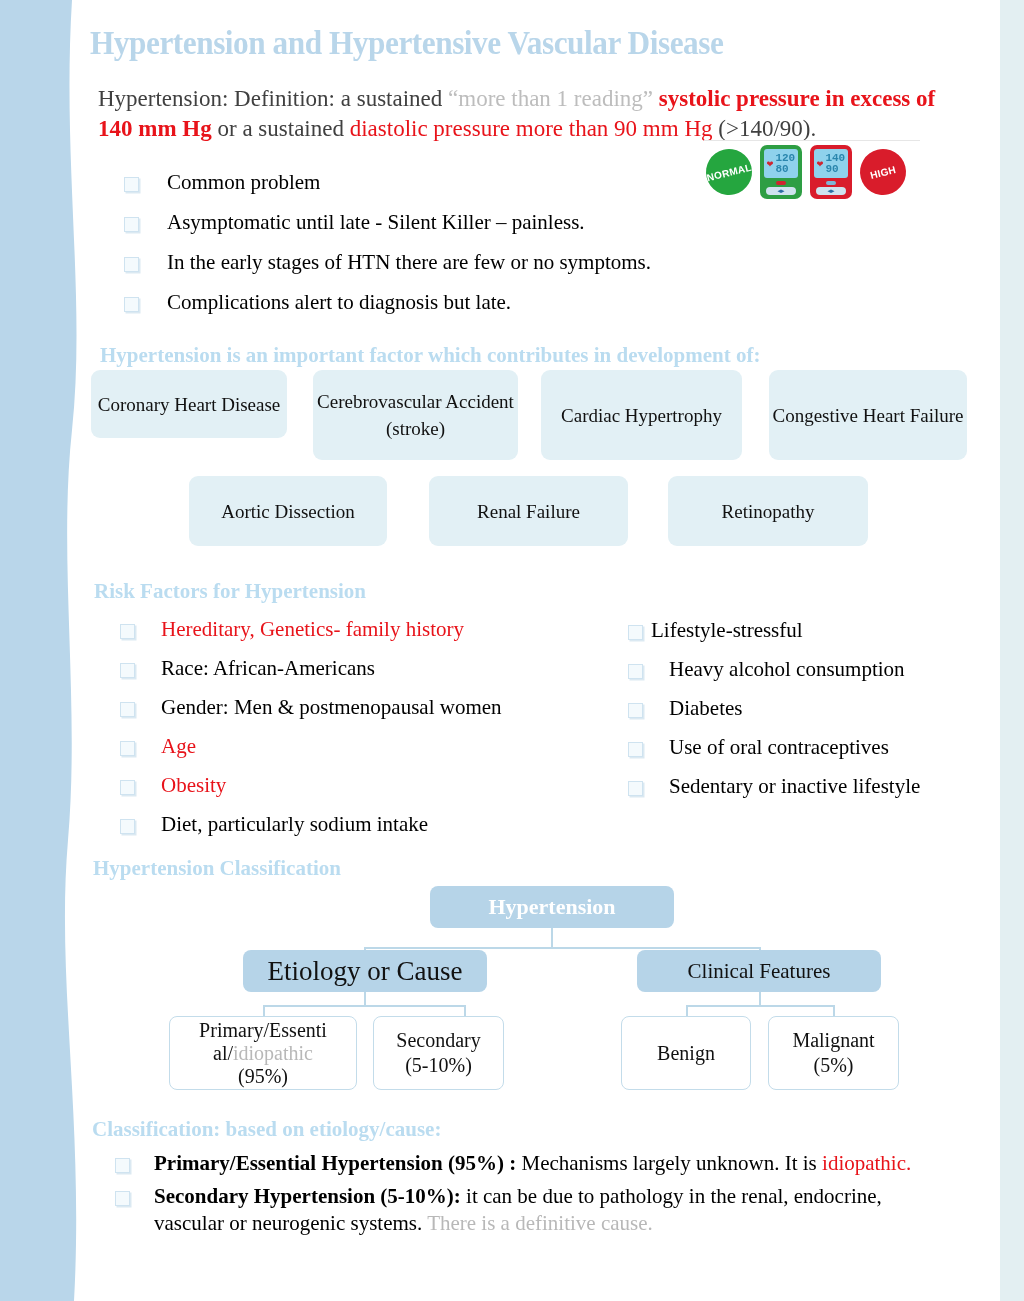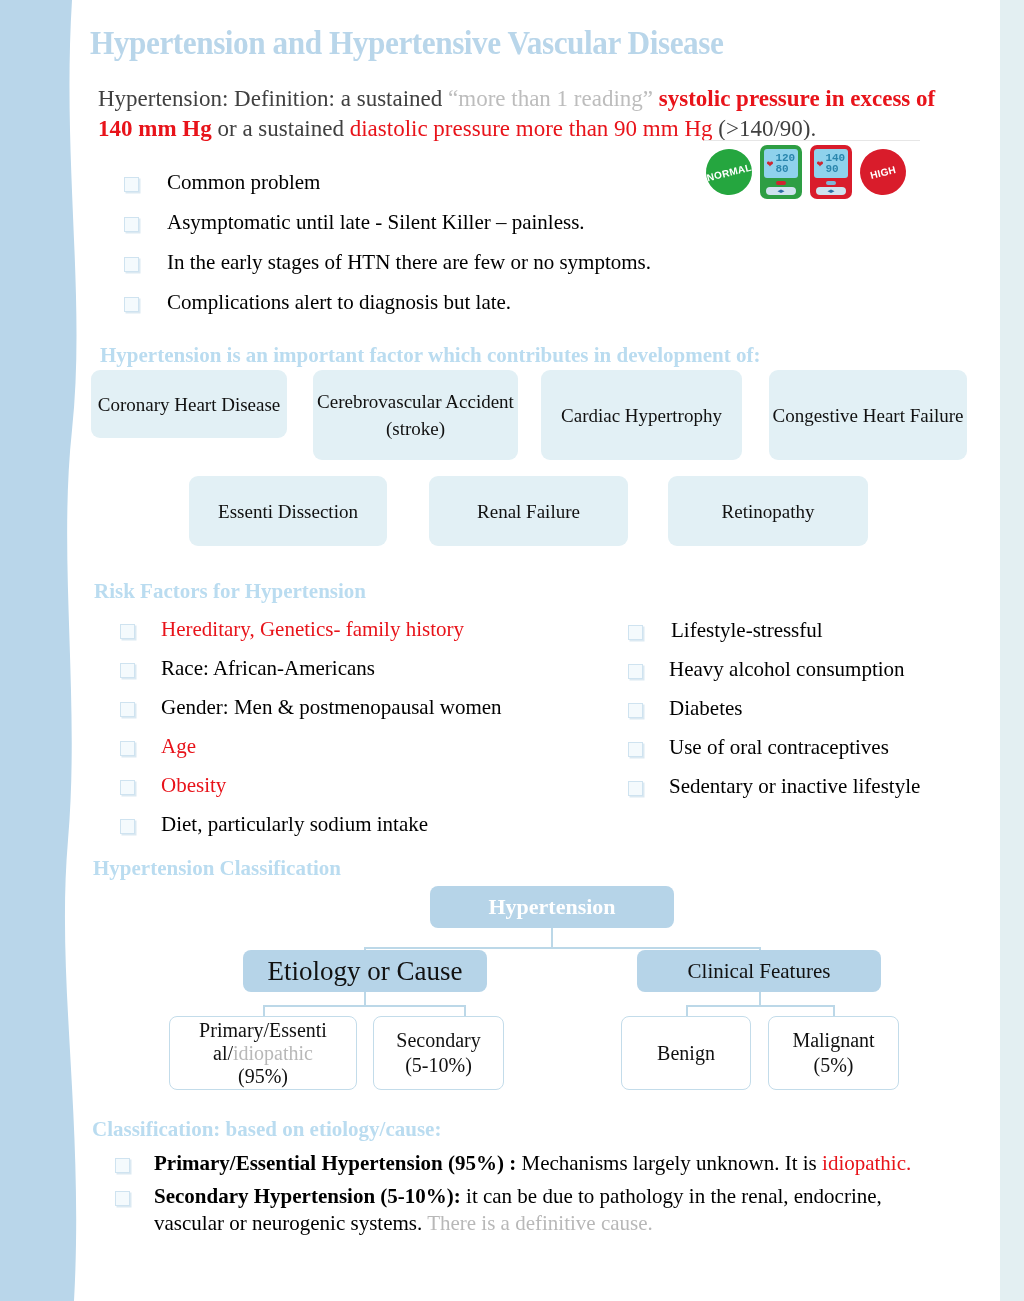--- a/index.html
+++ b/index.html
@@ -208,21 +208,21 @@
     </div>
   </div>
 
   <div class="sec-head" style="left:100px;top:343px;">Hypertension is an important factor which contributes in development of:</div>
 
   <div class="pale-box" style="left:91px;top:370px;width:196px;height:68px;">Coronary Heart Disease</div>
   <div class="pale-box" style="left:313px;top:370px;width:205px;height:90px;">Cerebrovascular Accident (stroke)</div>
   <div class="pale-box" style="left:541px;top:370px;width:201px;height:90px;">Cardiac Hypertrophy</div>
   <div class="pale-box" style="left:769px;top:370px;width:198px;height:90px;">Congestive Heart Failure</div>
 
-  <div class="pale-box" style="left:189px;top:476px;width:198px;height:70px;">Essenti Dissection</div>
+  <div class="pale-box" style="left:189px;top:476px;width:198px;height:70px;">Aortic Dissection</div>
   <div class="pale-box" style="left:429px;top:476px;width:199px;height:70px;">Renal Failure</div>
   <div class="pale-box" style="left:668px;top:476px;width:200px;height:70px;text-align:right;">Retinopathy</div>
 
   <div class="sec-head" style="left:94px;top:579px;">Risk Factors for Hypertension</div>
 
   <div class="cb-list" id="risk-left" style="left:120px;top:617px;width:500px;">
     <div class="cb-item" style="margin-bottom:14px;">
       <span class="cb"></span>
       <span class="cb-text red" style="margin-left:26px;">Hereditary, Genetics- family history</span>
     </div>
@@ -244,21 +244,21 @@
     </div>
     <div class="cb-item">
       <span class="cb"></span>
       <span class="cb-text" style="margin-left:26px;">Diet, particularly sodium intake</span>
     </div>
   </div>
 
   <div class="cb-list" id="risk-right" style="left:628px;top:618px;width:360px;">
     <div class="cb-item" style="margin-bottom:14px;">
       <span class="cb"></span>
-      <span class="cb-text" style="margin-left:28px;text-align:center;">Lifestyle-stressful</span>
+      <span class="cb-text" style="margin-left:8px;text-align:center;">Lifestyle-stressful</span>
     </div>
     <div class="cb-item" style="margin-bottom:14px;">
       <span class="cb"></span>
       <span class="cb-text" style="margin-left:26px;">Heavy alcohol consumption</span>
     </div>
     <div class="cb-item" style="margin-bottom:14px;">
       <span class="cb"></span>
       <span class="cb-text" style="margin-left:26px;">Diabetes</span>
     </div>
     <div class="cb-item" style="margin-bottom:14px;">

